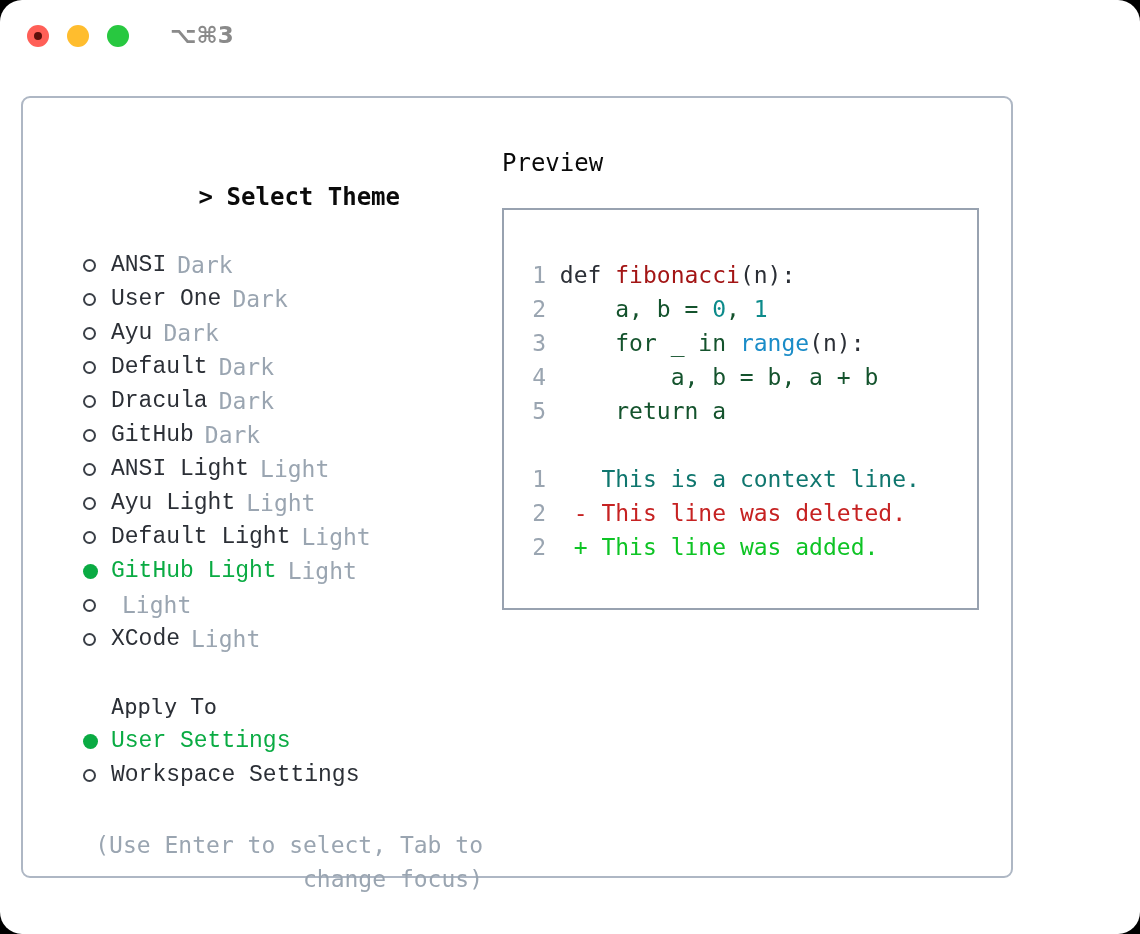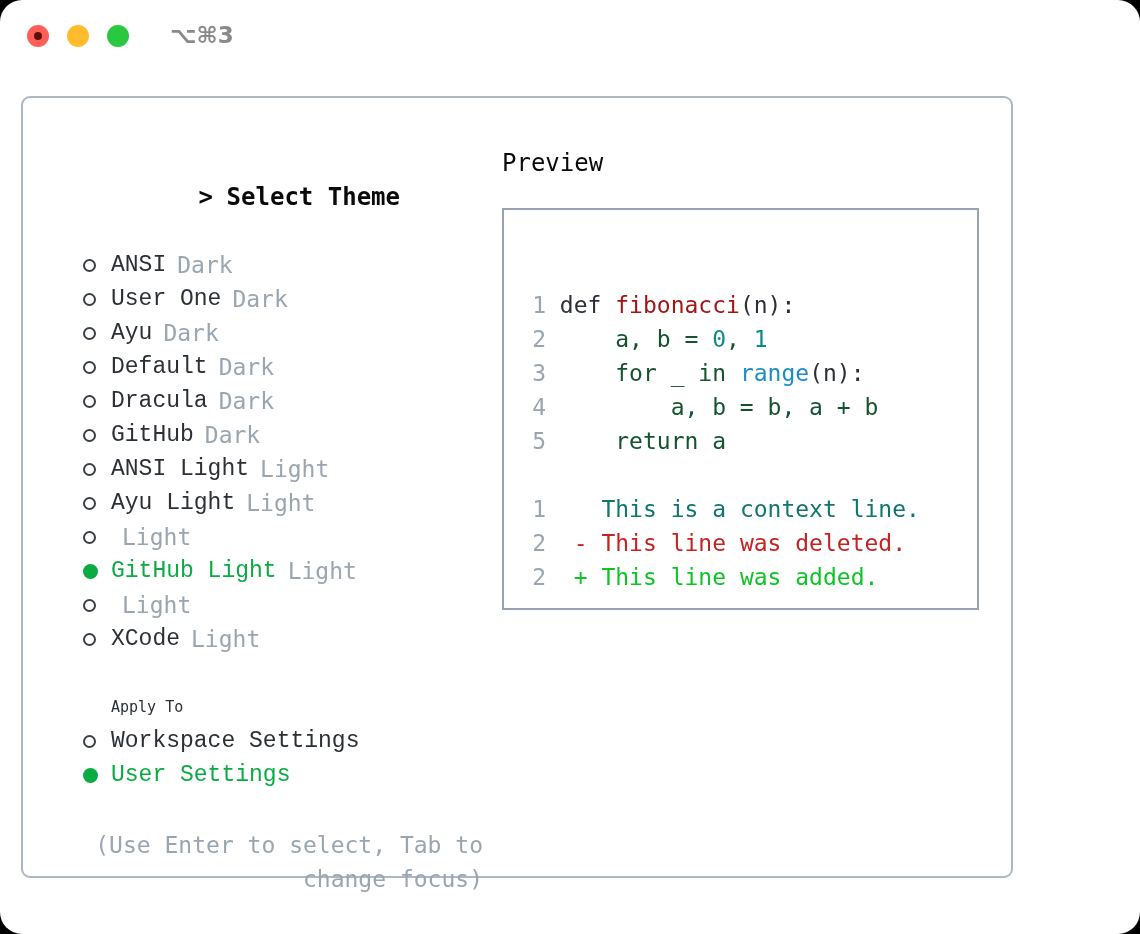--- a/index.html
+++ b/index.html
@@ -131,21 +131,21 @@
   .opt .label { color: #2b2f36; font-family: Liberation Mono, monospace; }
   .opt.selected .label { color: #0aab43; }
   .opt .tag {
     color: #9aa5b1;
     margin-left: 11px;
   }
 
   .section-gap { height: 34px; }
 
   .plain-head {
-    font-size: 15px;
+    font-size: 22px;
     line-height: 34px;
     color: #2b2f36;
     padding-left: 28px;
     white-space: pre;
     height: 34px;
   }
 
   .hint {
     margin-top: 36px;
     font-size: 23px;
@@ -178,21 +178,20 @@
     background: #fff;
     position: relative;
   }
   .code {
     position: absolute;
     left: 18px;
     top: 48px;
     font-size: 23px;
     line-height: 34px;
     white-space: pre;
-    margin-top: 30px;
   }
   .code .ln {
     display: inline-block;
     width: 24px;
     color: #9aa5b1;
     text-align: right;
   }
   .code .gap-line { height: 34px; }
 
   .k-def    { color: #2b2f36; }
@@ -230,33 +229,33 @@
 
       <div id="theme-list">
           <div class="opt"><span class="bullet"><span class="ring"></span></span><span class="label">ANSI</span><span class="tag">Dark</span></div>
           <div class="opt"><span class="bullet"><span class="ring"></span></span><span class="label">User One</span><span class="tag">Dark</span></div>
           <div class="opt"><span class="bullet"><span class="ring"></span></span><span class="label">Ayu</span><span class="tag">Dark</span></div>
           <div class="opt"><span class="bullet"><span class="ring"></span></span><span class="label">Default</span><span class="tag">Dark</span></div>
           <div class="opt"><span class="bullet"><span class="ring"></span></span><span class="label">Dracula</span><span class="tag">Dark</span></div>
           <div class="opt"><span class="bullet"><span class="ring"></span></span><span class="label">GitHub</span><span class="tag">Dark</span></div>
           <div class="opt"><span class="bullet"><span class="ring"></span></span><span class="label">ANSI Light</span><span class="tag">Light</span></div>
           <div class="opt"><span class="bullet"><span class="ring"></span></span><span class="label">Ayu Light</span><span class="tag">Light</span></div>
-          <div class="opt"><span class="bullet"><span class="ring"></span></span><span class="tag">Light</span></div>
+          <div class="opt"><span class="bullet"><span class="ring"></span></span><span class="label">Default Light</span><span class="tag">Light</span></div>
           <div class="opt selected"><span class="bullet"><span class="filled"></span></span><span class="label">GitHub Light</span><span class="tag">Light</span></div>
           <div class="opt"><span class="bullet"><span class="ring"></span></span><span class="tag">Light</span></div>
           <div class="opt"><span class="bullet"><span class="ring"></span></span><span class="label">XCode</span><span class="tag">Light</span></div>
         </div>
 
       <div class="section-gap"></div>
 
       <div class="plain-head">Apply To</div>
 
       <div id="apply-list">
+          <div class="opt selected"><span class="bullet"><span class="filled"></span></span><span class="label">User Settings</span></div>
           <div class="opt"><span class="bullet"><span class="ring"></span></span><span class="label">Workspace Settings</span></div>
-          <div class="opt selected"><span class="bullet"><span class="filled"></span></span><span class="label">User Settings</span></div>
         </div>
 
       <div class="hint">(Use Enter to select, Tab to change focus)</div>
     </div>
 
     <div class="right-col">
       <div class="preview-title">Preview</div>
 
       <div class="preview-box">
         <div class="code" id="code-block"><div><span class="ln">1</span> <span class="k-def">def </span><span class="k-fn">fibonacci</span><span class="k-punct">(n):</span></div><div><span class="ln">2</span> <span class="k-plain">    a, b = </span><span class="k-num">0</span><span class="k-plain">, </span><span class="k-num">1</span></div><div><span class="ln">3</span> <span class="k-plain">    for _ in </span><span class="k-builtin">range</span><span class="k-punct">(n):</span></div><div><span class="ln">4</span> <span class="k-plain">        a, b = b, a + b</span></div><div><span class="ln">5</span> <span class="k-plain">    return a</span></div><div class="gap-line"></div><div><span class="ln">1</span>  <span class="d-ctx"> </span><span class="d-ctx"> This is a context line.</span></div><div><span class="ln">2</span>  <span class="d-del">-</span><span class="d-del"> This line was deleted.</span></div><div><span class="ln">2</span>  <span class="d-add">+</span><span class="d-add"> This line was added.</span></div></div>

